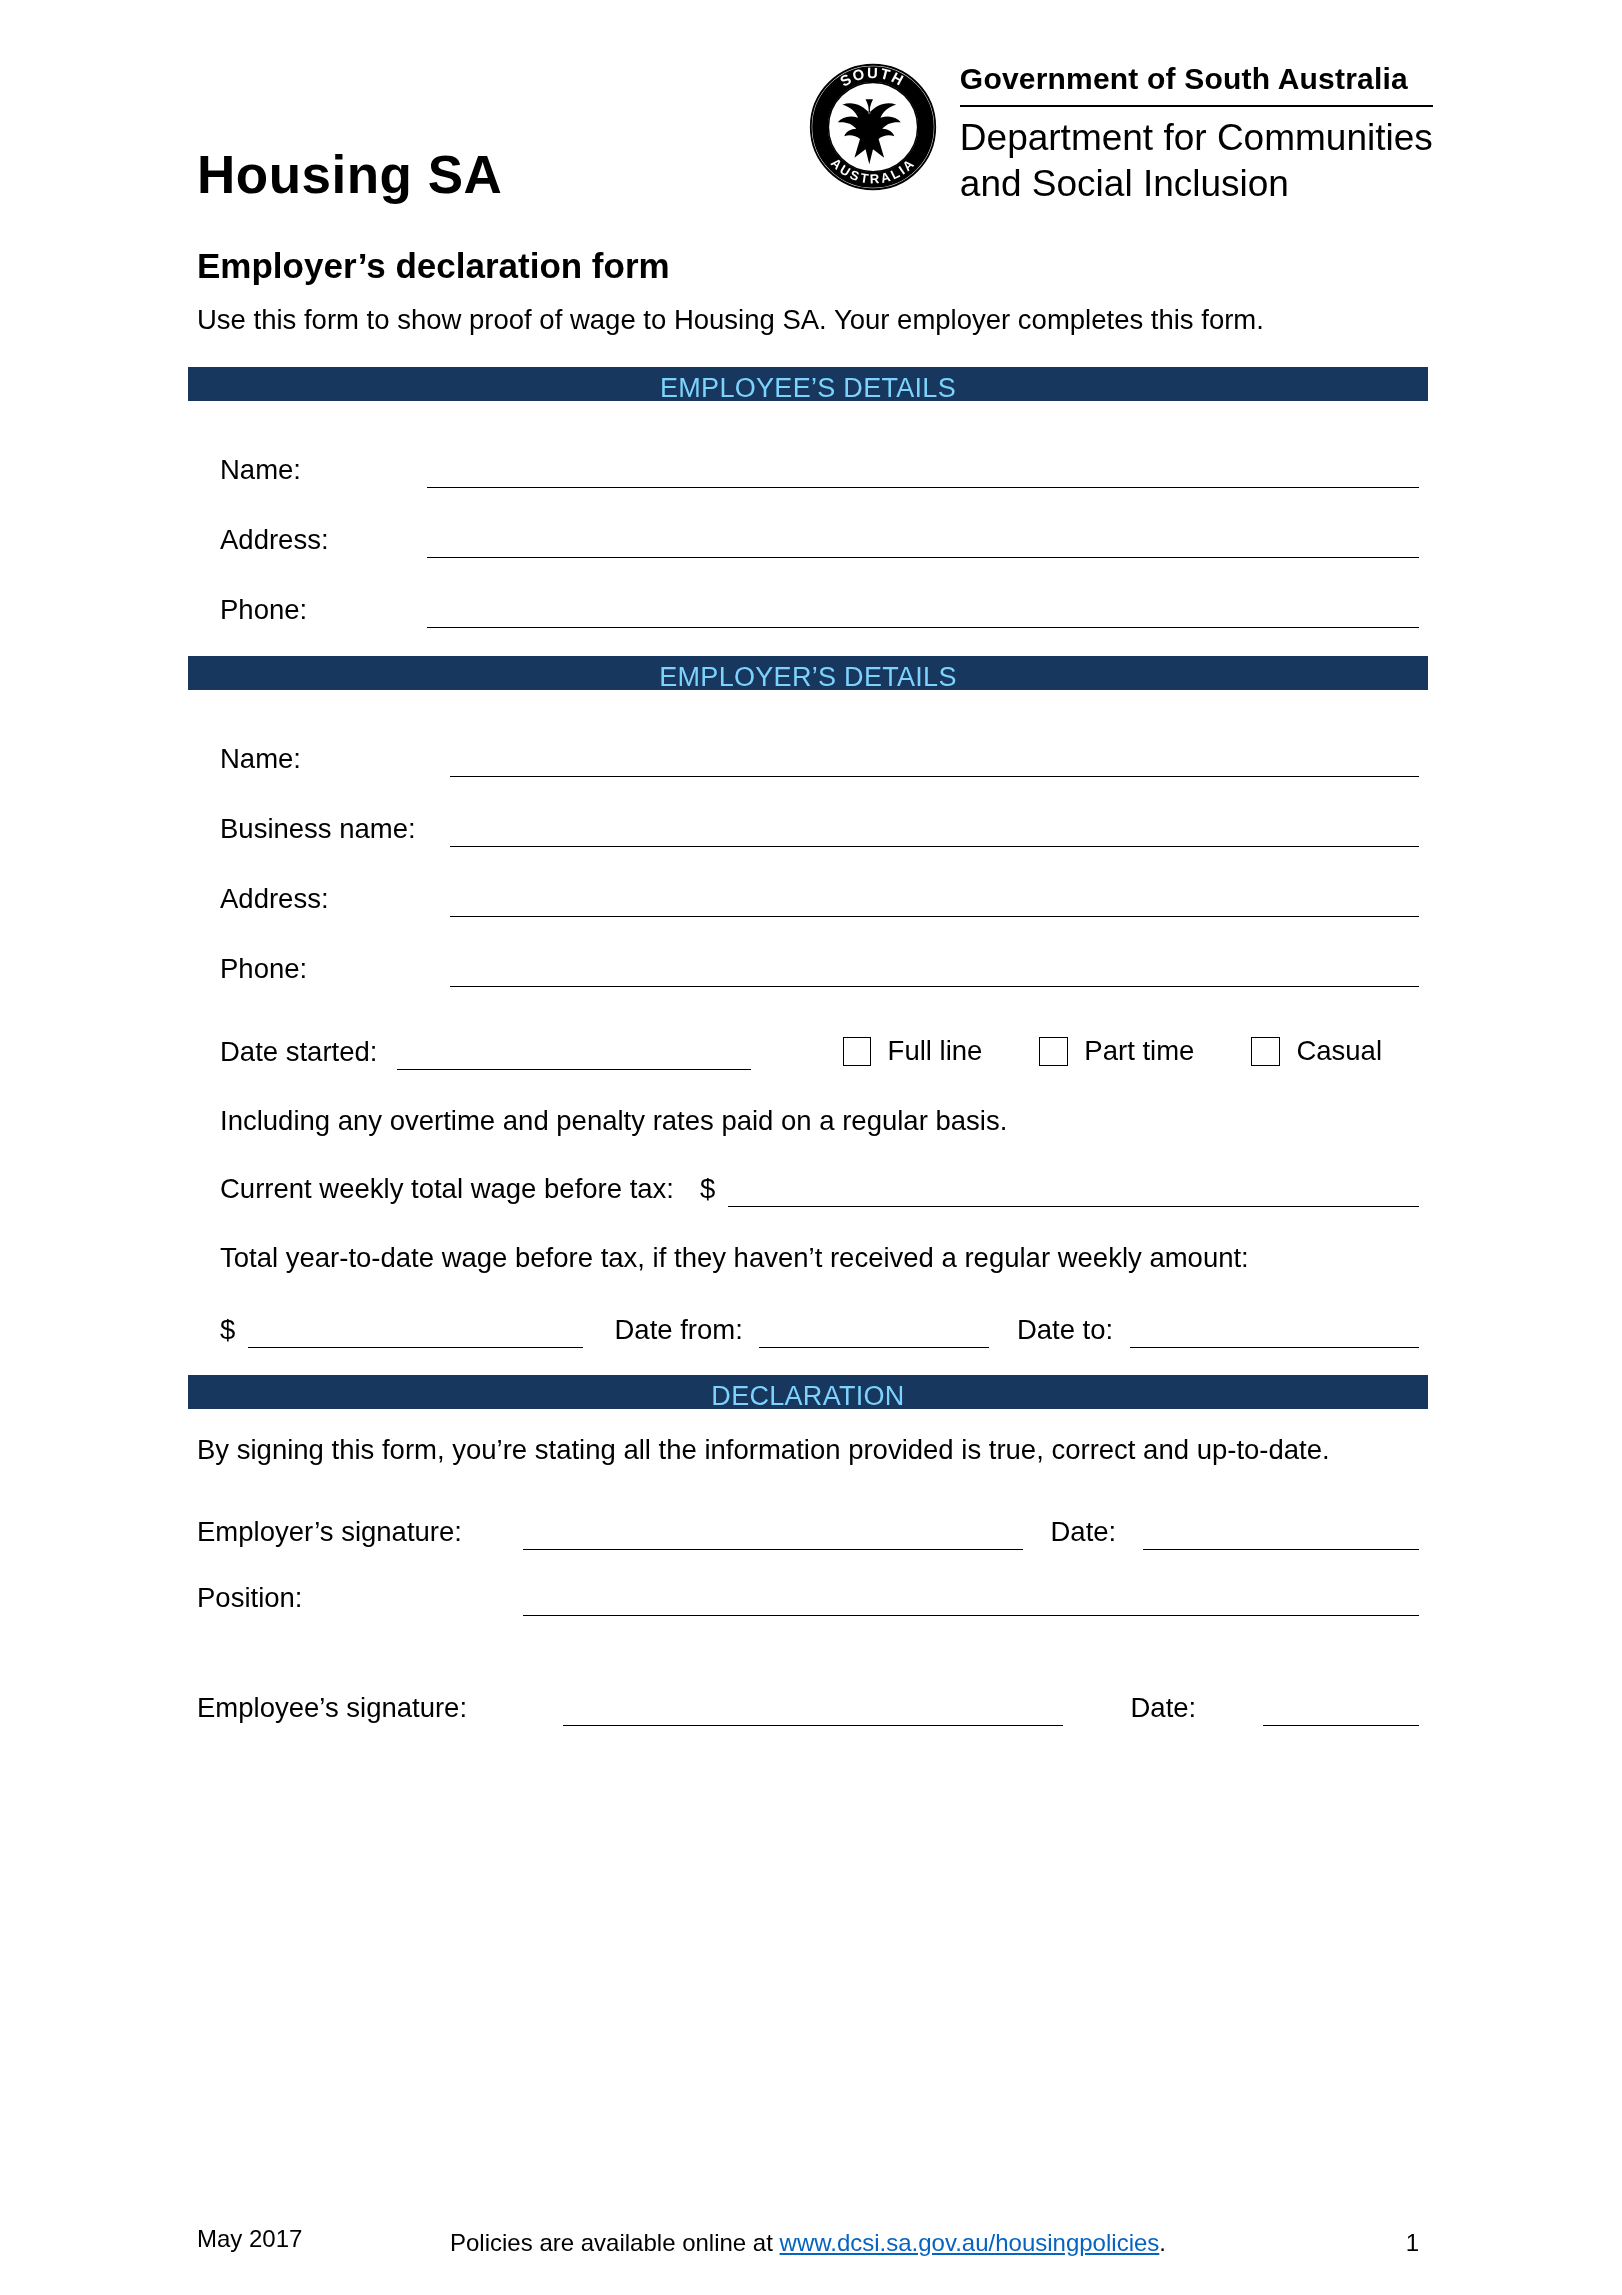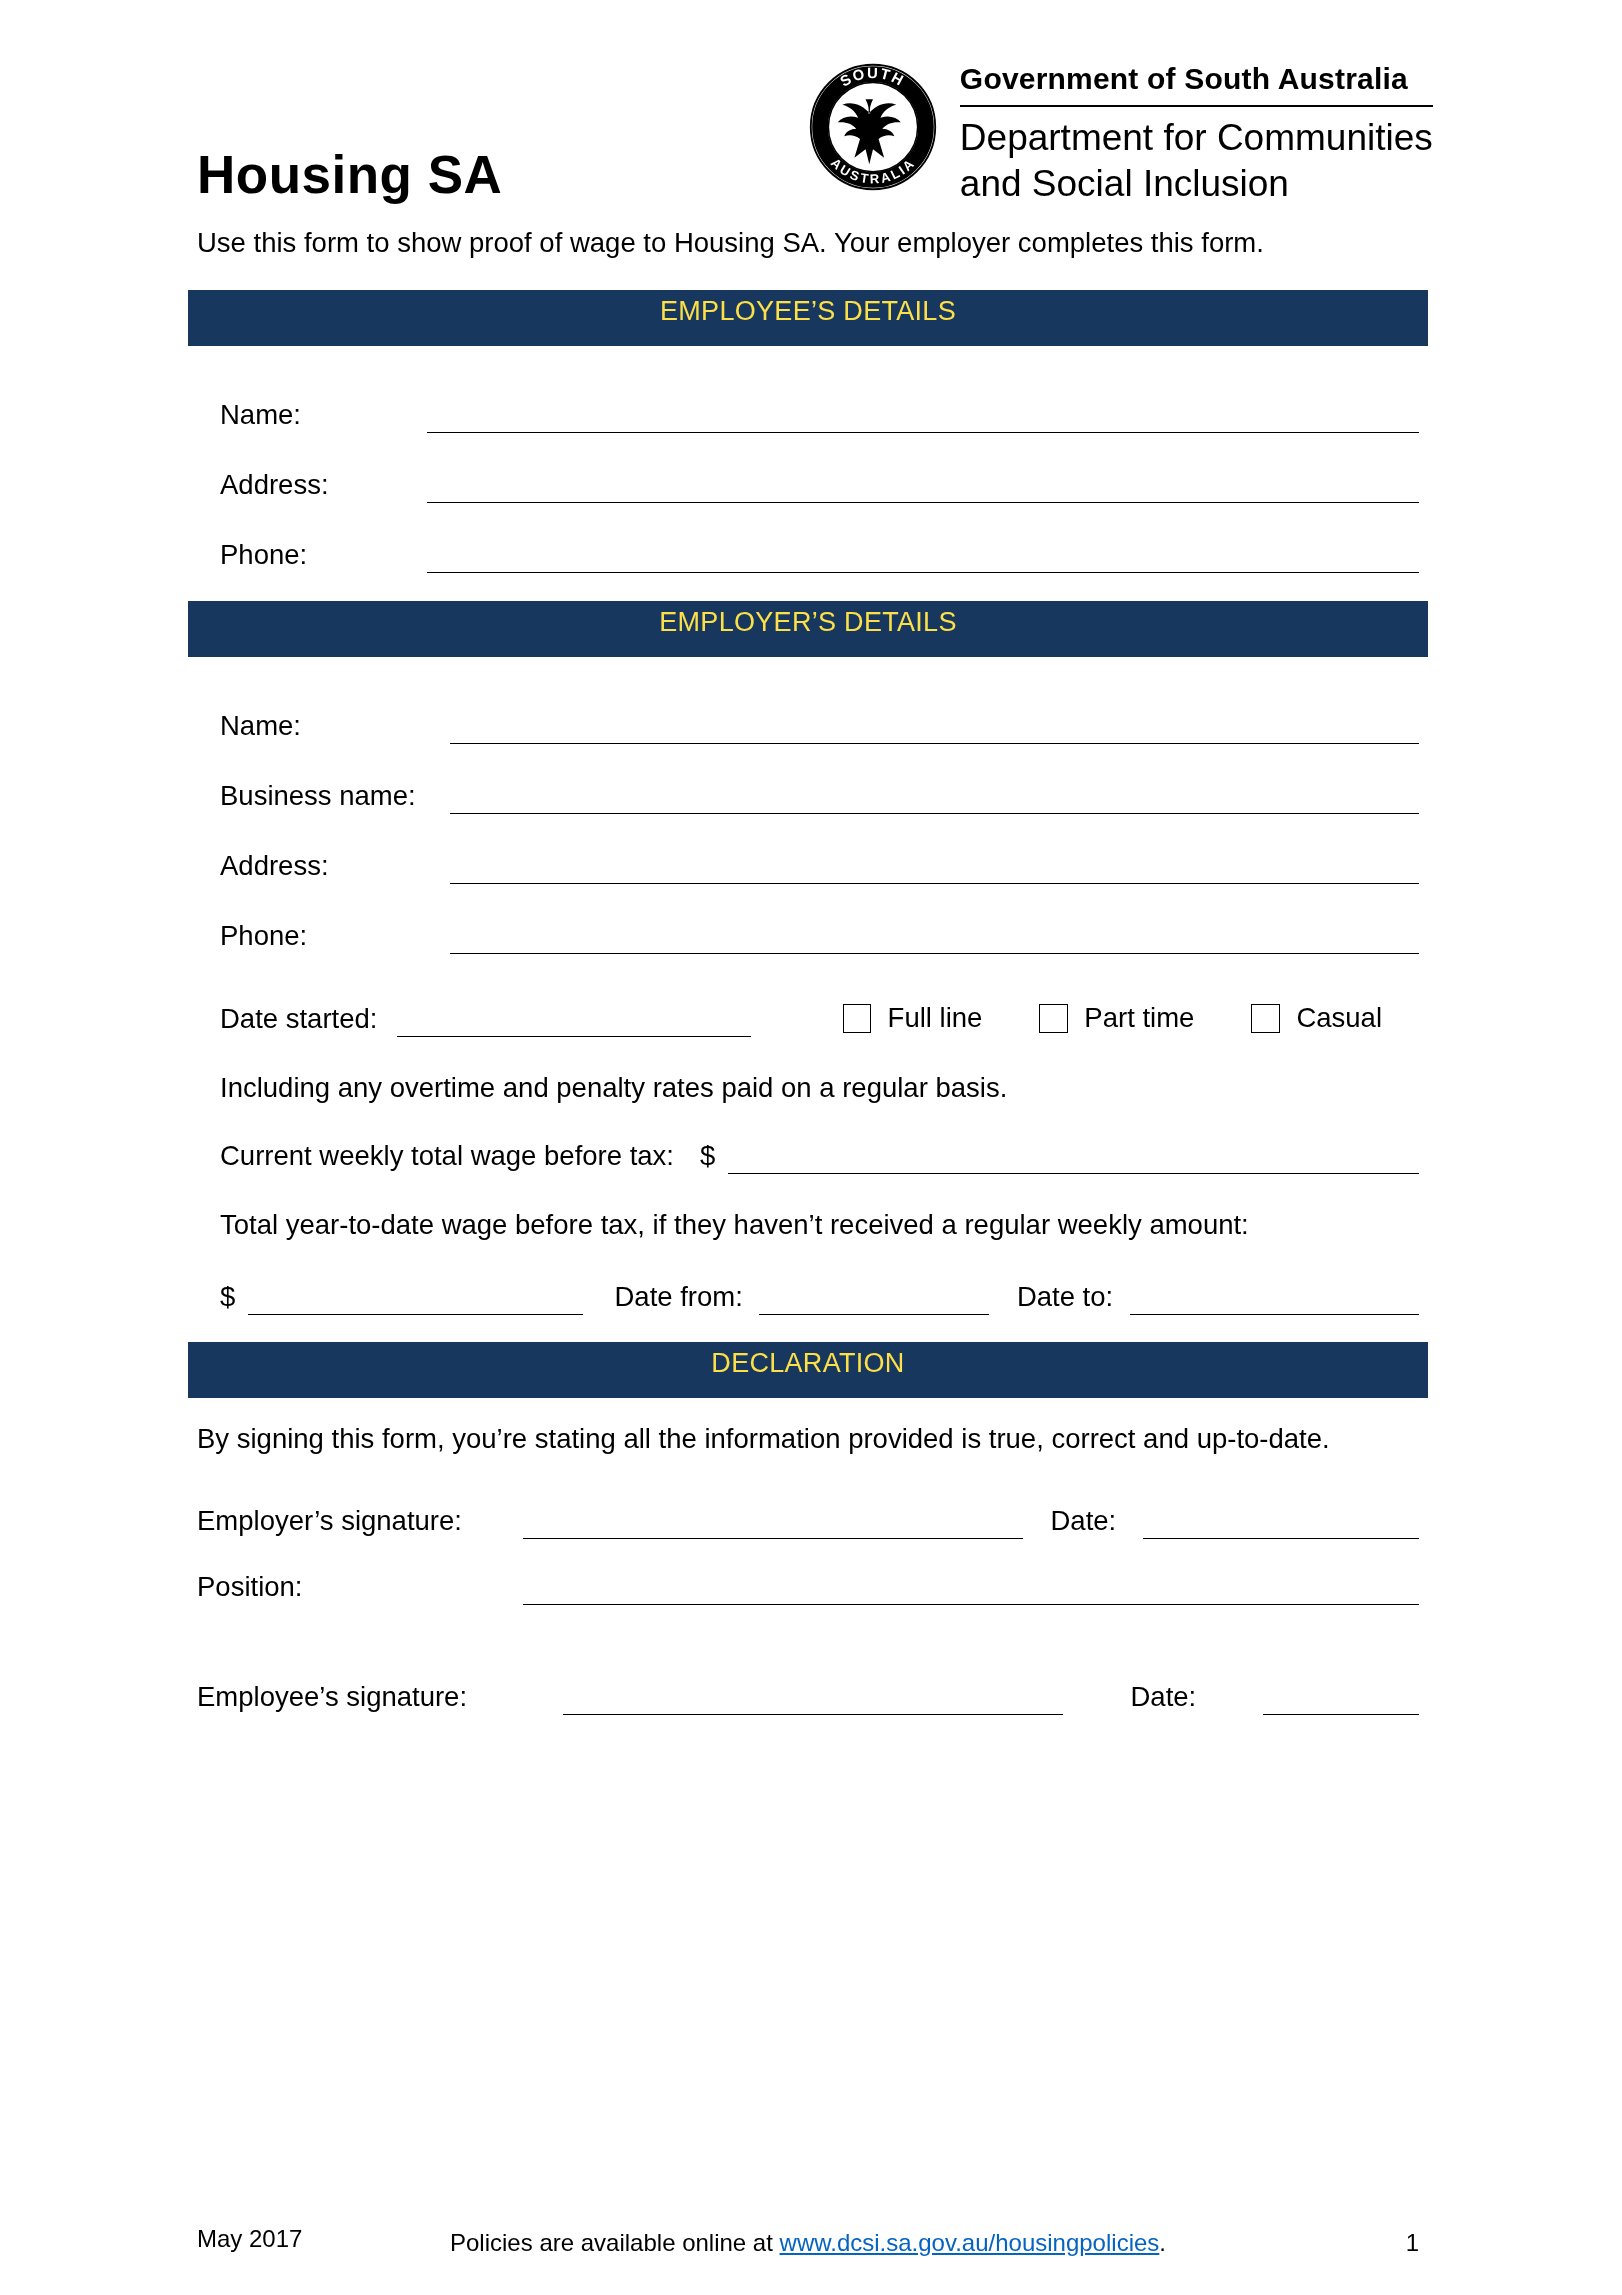--- a/index.html
+++ b/index.html
@@ -15,22 +15,22 @@
   .housing-title { position:absolute; left:0; bottom:3.7px; font-size:53px; font-weight:bold; letter-spacing:0.5px; }
   .logo-block { position:absolute; right:-13.8px; top:0; display:flex; align-items:flex-start; gap:22px; }
   .logo-svg { width:130px; height:130px; flex:none; }
   .gov-title { font-size:30px; font-weight:bold; padding-bottom:9.2px; border-bottom:2.8px solid #000; margin-bottom:8.3px; letter-spacing:0.2px; }
   .dept { font-size:37px; line-height:1.22; }
 
   .form-title { font-size:35px; font-weight:bold; margin-top:37px; }
   .intro { font-size:27.5px; margin-top:18.4px; }
 
   .section-bar {
-    margin:31px -9.2px 0 -9.2px; background:var(--bar,#17375E); color:#fde047;
-    text-align:center; font-size:27px; height:56px; line-height:43px; letter-spacing:0.3px;
+    margin:31px -9.2px 0 -9.2px; background:var(--bar,#17375E); color:#7dd3fc;
+    text-align:center; font-size:27px; height:34px; line-height:43px; letter-spacing:0.3px;
   }
   .bar-gap-sm { margin-top:27.5px; }
 
   .fields { padding-left:23px; }
   .field-row { display:flex; margin-top:33px; height:37px; }
   .field-row:first-child { margin-top:50px; }
   .label { font-size:27.5px; line-height:37px; flex:none; }
   .line { border-bottom:1.8px solid #000; flex:1; }
   .w-emp { width:207px; }
   .w-er  { width:230px; }
@@ -98,20 +98,21 @@
         <path fill="#000" d="M70 40 c-3 6 -4 10 -3 16 c-8 -10 -20 -14 -30 -10 c8 2 14 7 17 14 c-9 -3 -17 -1 -22 5 c8 -1 15 1 20 7 c-6 0 -11 3 -13 8 c6 -2 12 -1 17 3 l-6 20 l12 -9 l4 16 l4 -16 l12 9 l-6 -20 c5 -4 11 -5 17 -3 c-2 -5 -7 -8 -13 -8 c5 -6 12 -8 20 -7 c-5 -6 -13 -8 -22 -5 c3 -7 9 -12 17 -14 c-10 -4 -22 0 -30 10 c1 -6 0 -10 -3 -16 z"></path>
       </svg>
       <div>
         <div class="gov-title">Government of South Australia</div>
         <div class="dept">Department for Communities</div>
         <div class="dept">and Social Inclusion</div>
       </div>
     </div>
   </div>
 
+  <div class="form-title">Employer’s declaration form</div>
   <div class="intro">Use this form to show proof of wage to Housing SA. Your employer completes this form.</div>
 
   <div class="section-bar">EMPLOYEE’S DETAILS</div>
   <div class="fields">
     <div class="field-row">
       <span class="label w-emp">Name:</span>
       <span class="line"></span>
     </div>
     <div class="field-row">
       <span class="label w-emp">Address:</span>

